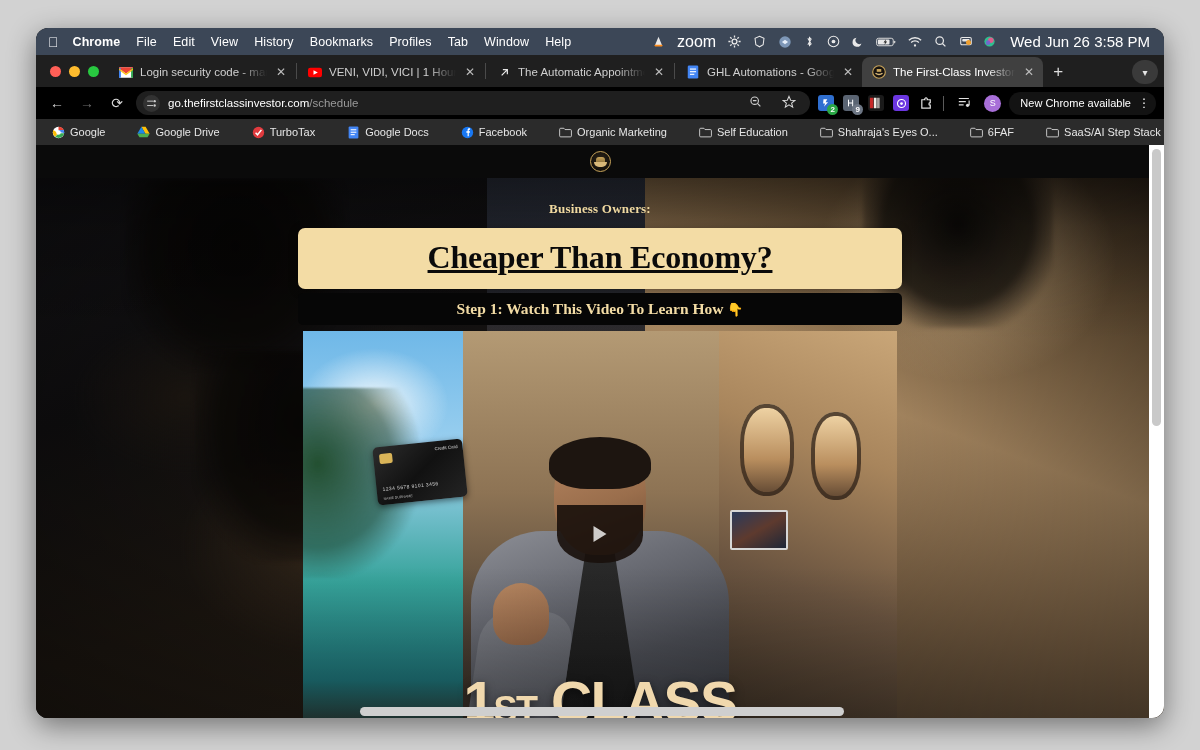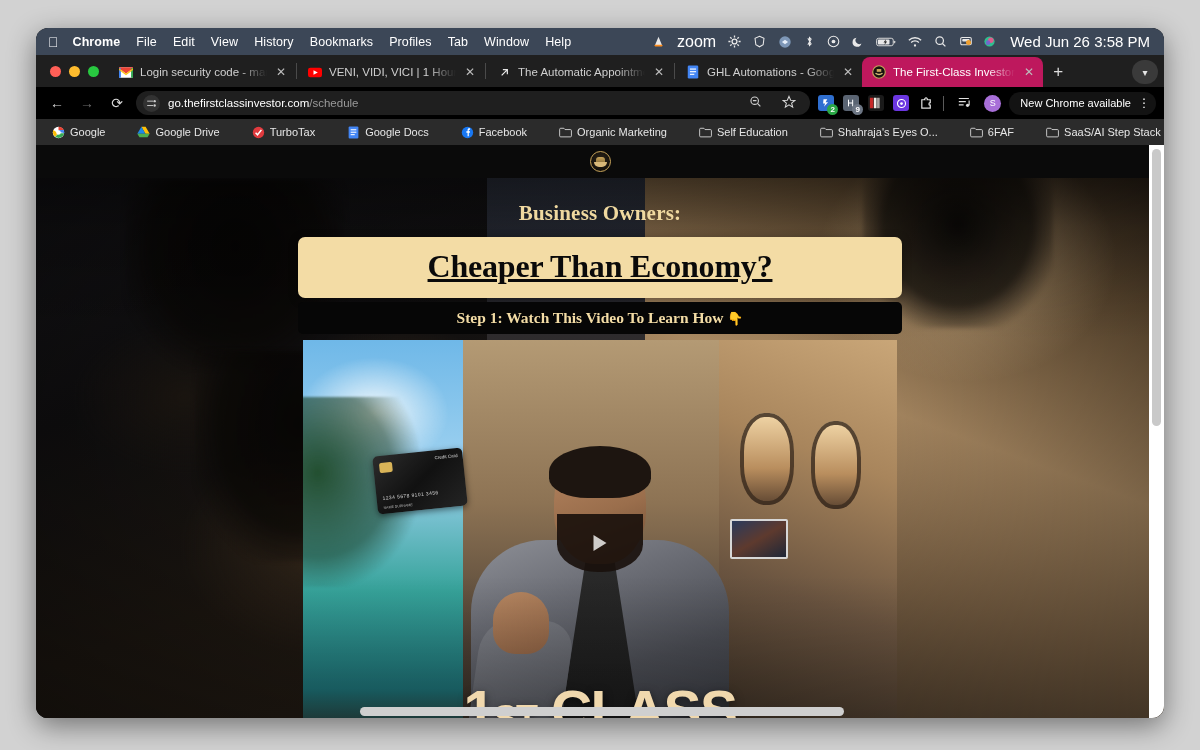--- a/index.html
+++ b/index.html
@@ -85,21 +85,21 @@
     display: flex; align-items: center;
     gap: 7px;
     padding: 0 7px 0 10px;
     font-size: 11.5px;
     color: #cfcfcf;
     max-width: 186px;
     min-width: 0;
     position: relative;
     border-radius: 8px 8px 0 0;
   }
-  .tab.active { background: #be185d; color: #fff; }
+  .tab.active { background: #404040; color: #fff; }
   .tab .title {
     white-space: nowrap; overflow: hidden;
     -webkit-mask-image: linear-gradient(to right, #000 78%, transparent 100%);
             mask-image: linear-gradient(to right, #000 78%, transparent 100%);
     flex: 1; min-width: 0;
   }
   .tab .close { font-size: 12px; color: #bdbdbd; line-height: 1; padding: 0 2px; }
   .tabsep { width: 1px; height: 16px; background: #4a4a4a; align-self: center; margin: 0 1px; }
   .favicon { width: 14px; height: 14px; flex: none; display: inline-flex; align-items:center; justify-content:center; }
   .newtab { color: #ddd; font-size: 17px; padding: 0 10px; height: 30px; display: flex; align-items: center; }
@@ -255,21 +255,21 @@
 
   .content {
     position: relative; z-index: 3;
     padding-top: 23px;
     text-align: center;
   }
   .eyebrow {
     font-family: "Liberation Serif", serif;
     font-weight: bold;
     color: #f0d9a0;
-    font-size: 21px;
+    font-size: 13px;
     letter-spacing: .2px;
   }
   .headline-box {
     width: 604px;
     margin: 11px auto 0;
     background: #f3dca5;
     border-radius: 7px;
     padding: 9px 14px 11px;
     box-shadow: 0 2px 10px rgba(0,0,0,.35);
   }

